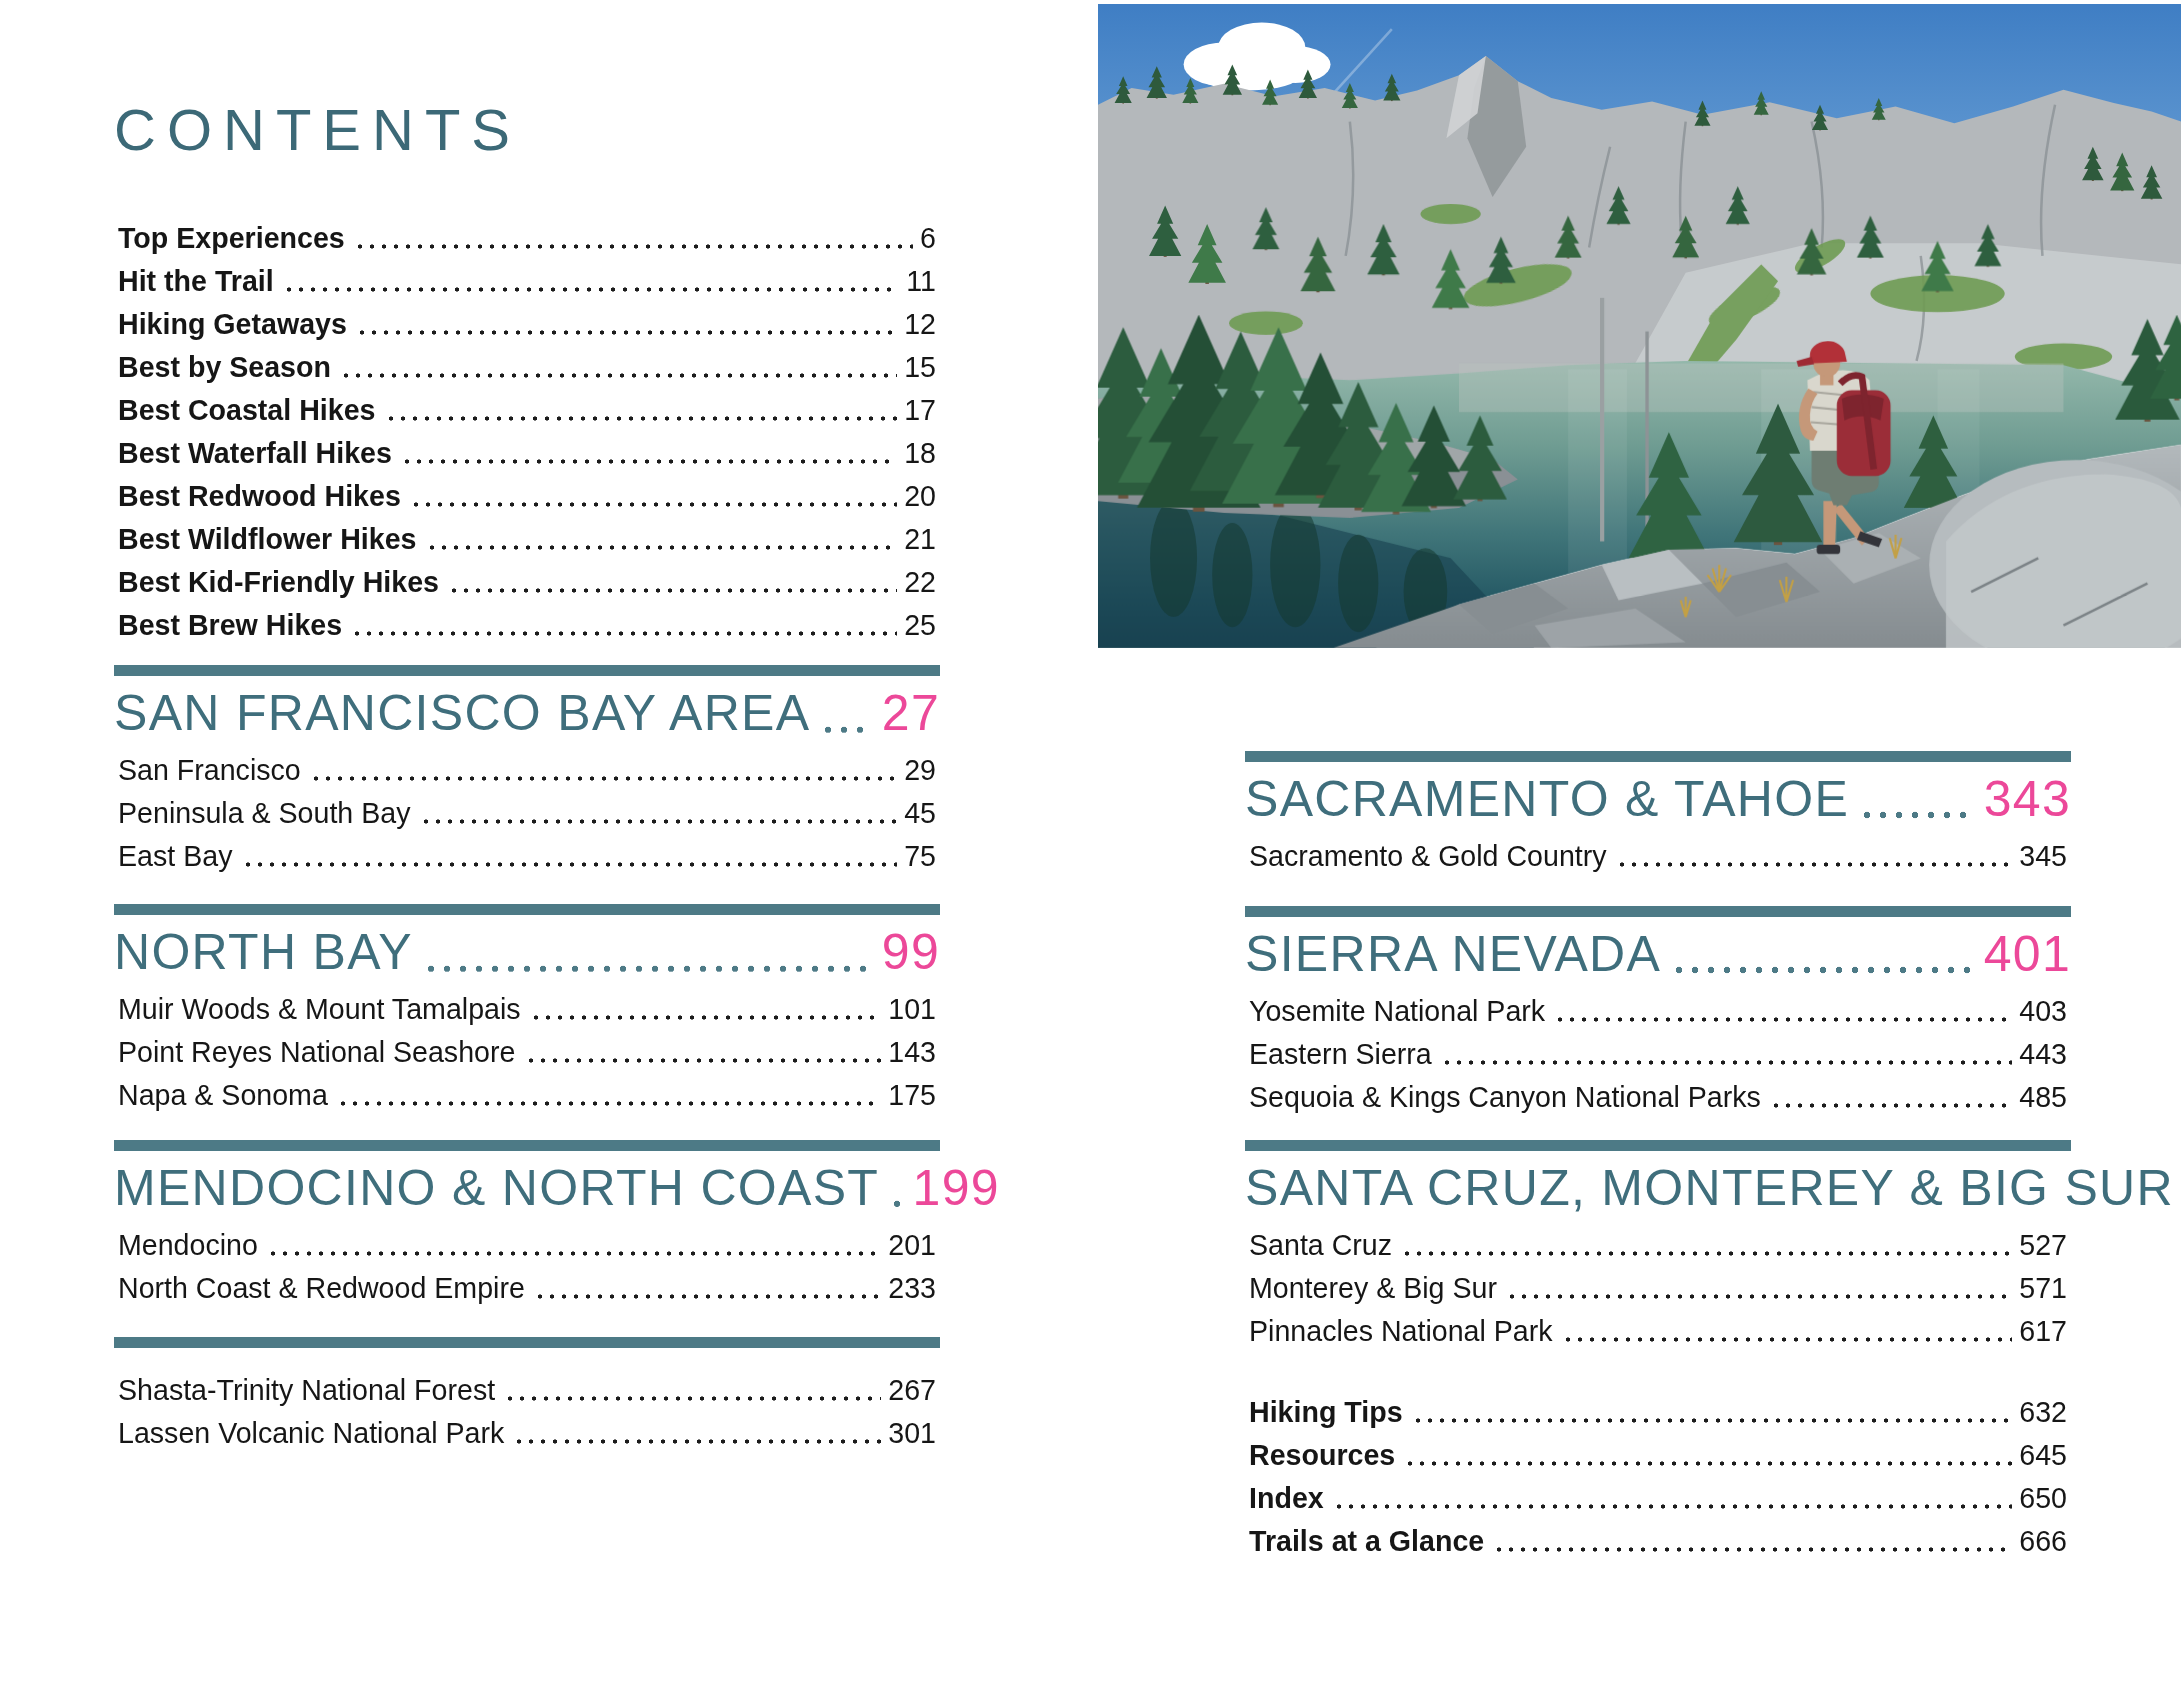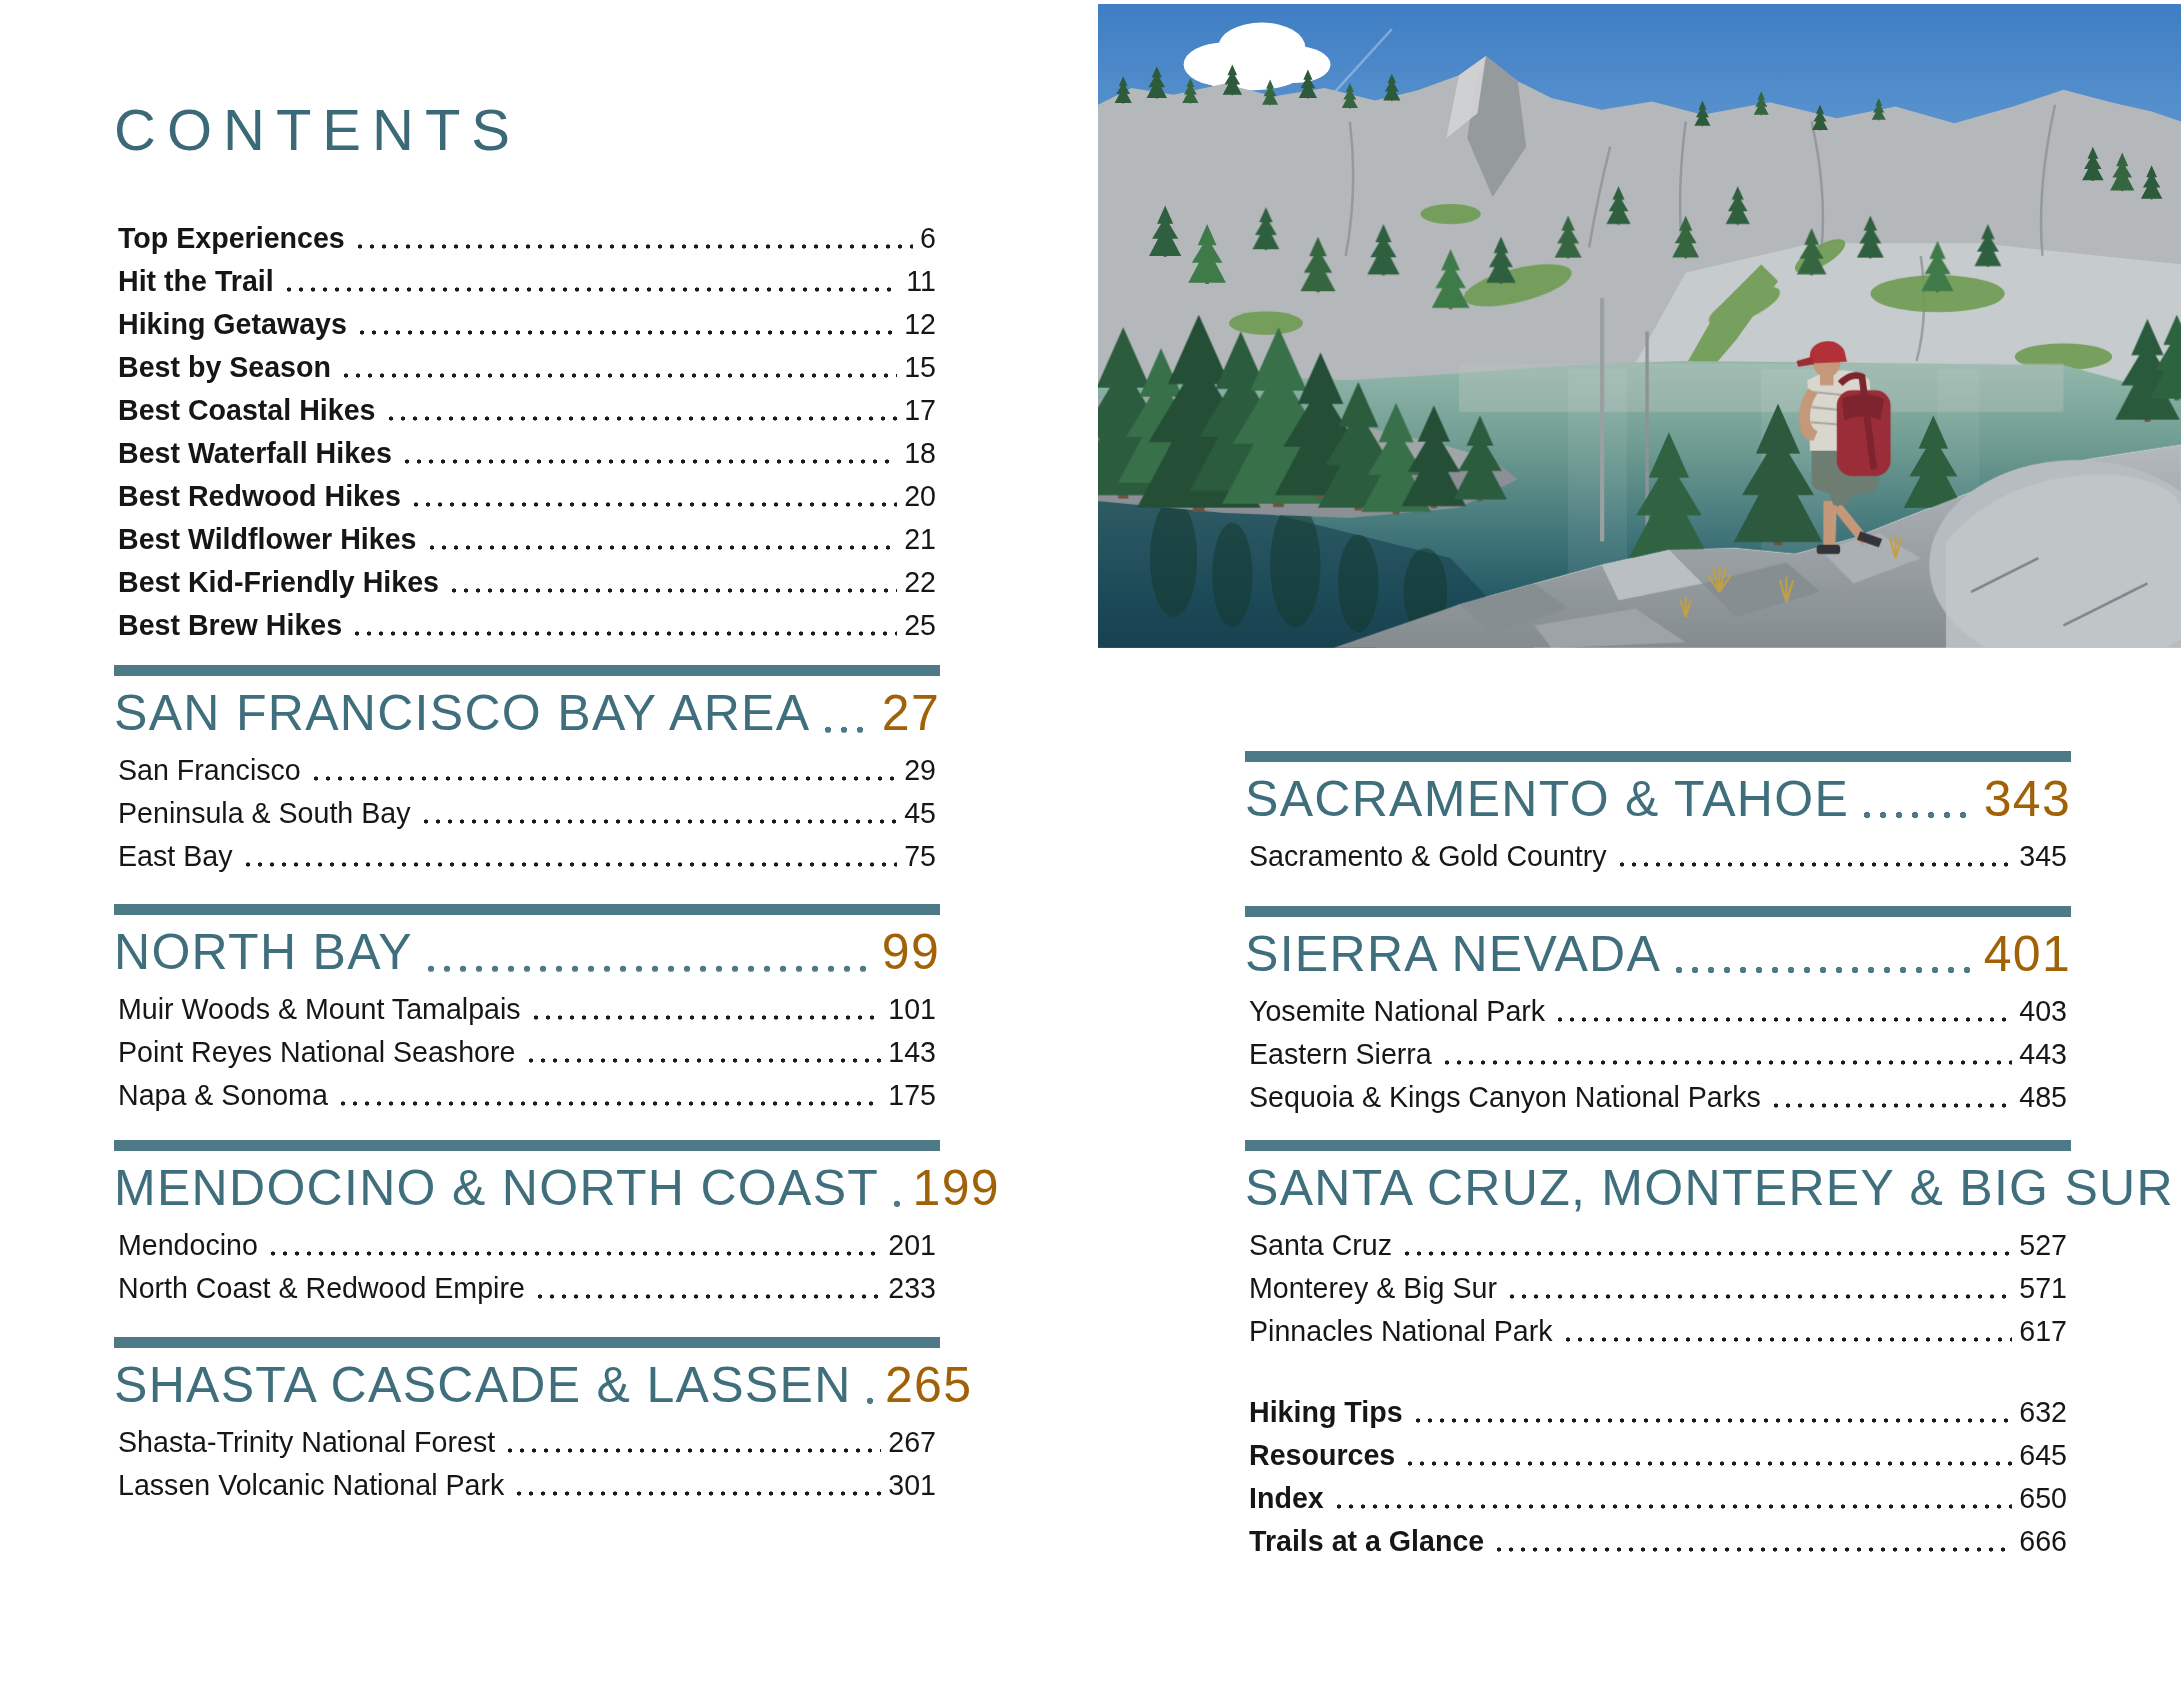--- a/index.html
+++ b/index.html
@@ -38,21 +38,21 @@
     display:flex;align-items:flex-end;height:47px;padding-bottom:5px;
     font-size:50px;line-height:1;letter-spacing:1.3px;color:#3f6e7c;
     box-sizing:border-box;margin-bottom:5px;
   }
   .heading-row .label{white-space:nowrap;font-weight:400;}
   .heading-row .leader{
     height:7.6px;margin:0 8.4px 5px 10px;
     background-image:radial-gradient(circle,#4d7a86 2.9px,rgba(0,0,0,0) 3.4px);
     background-size:16px 7.6px;
   }
-  .heading-row .pagenum{color:#a16207;}
+  .heading-row .pagenum{color:#ec4899;}
 
   .mt-sf{margin-top:19.3px;}
   .mt-nb{margin-top:27px;}
   .mt-md{margin-top:23.5px;}
   .mt-sh{margin-top:28px;}
   .mt-si{margin-top:29px;}
   .mt-sc{margin-top:22px;}
   .end-matter{margin-top:38px;}
 
   .photo{
@@ -187,25 +187,20 @@
       <li class="toc-row">
           <span class="label">North Coast &amp; Redwood Empire</span>
           <span class="leader"></span>
           <span class="pagenum">233</span>
         </li>
     </ul>
   </div>
 
   <div class="section mt-sh">
     <div class="bar"></div>
-    <div class="heading-row">
-        <span class="label">SHASTA CASCADE &amp; LASSEN</span>
-        <span class="leader"></span>
-        <span class="pagenum">265</span>
-      </div>
     <ul class="toc">
       <li class="toc-row">
           <span class="label">Shasta-Trinity National Forest</span>
           <span class="leader"></span>
           <span class="pagenum">267</span>
         </li>
       <li class="toc-row">
           <span class="label">Lassen Volcanic National Park</span>
           <span class="leader"></span>
           <span class="pagenum">301</span>

